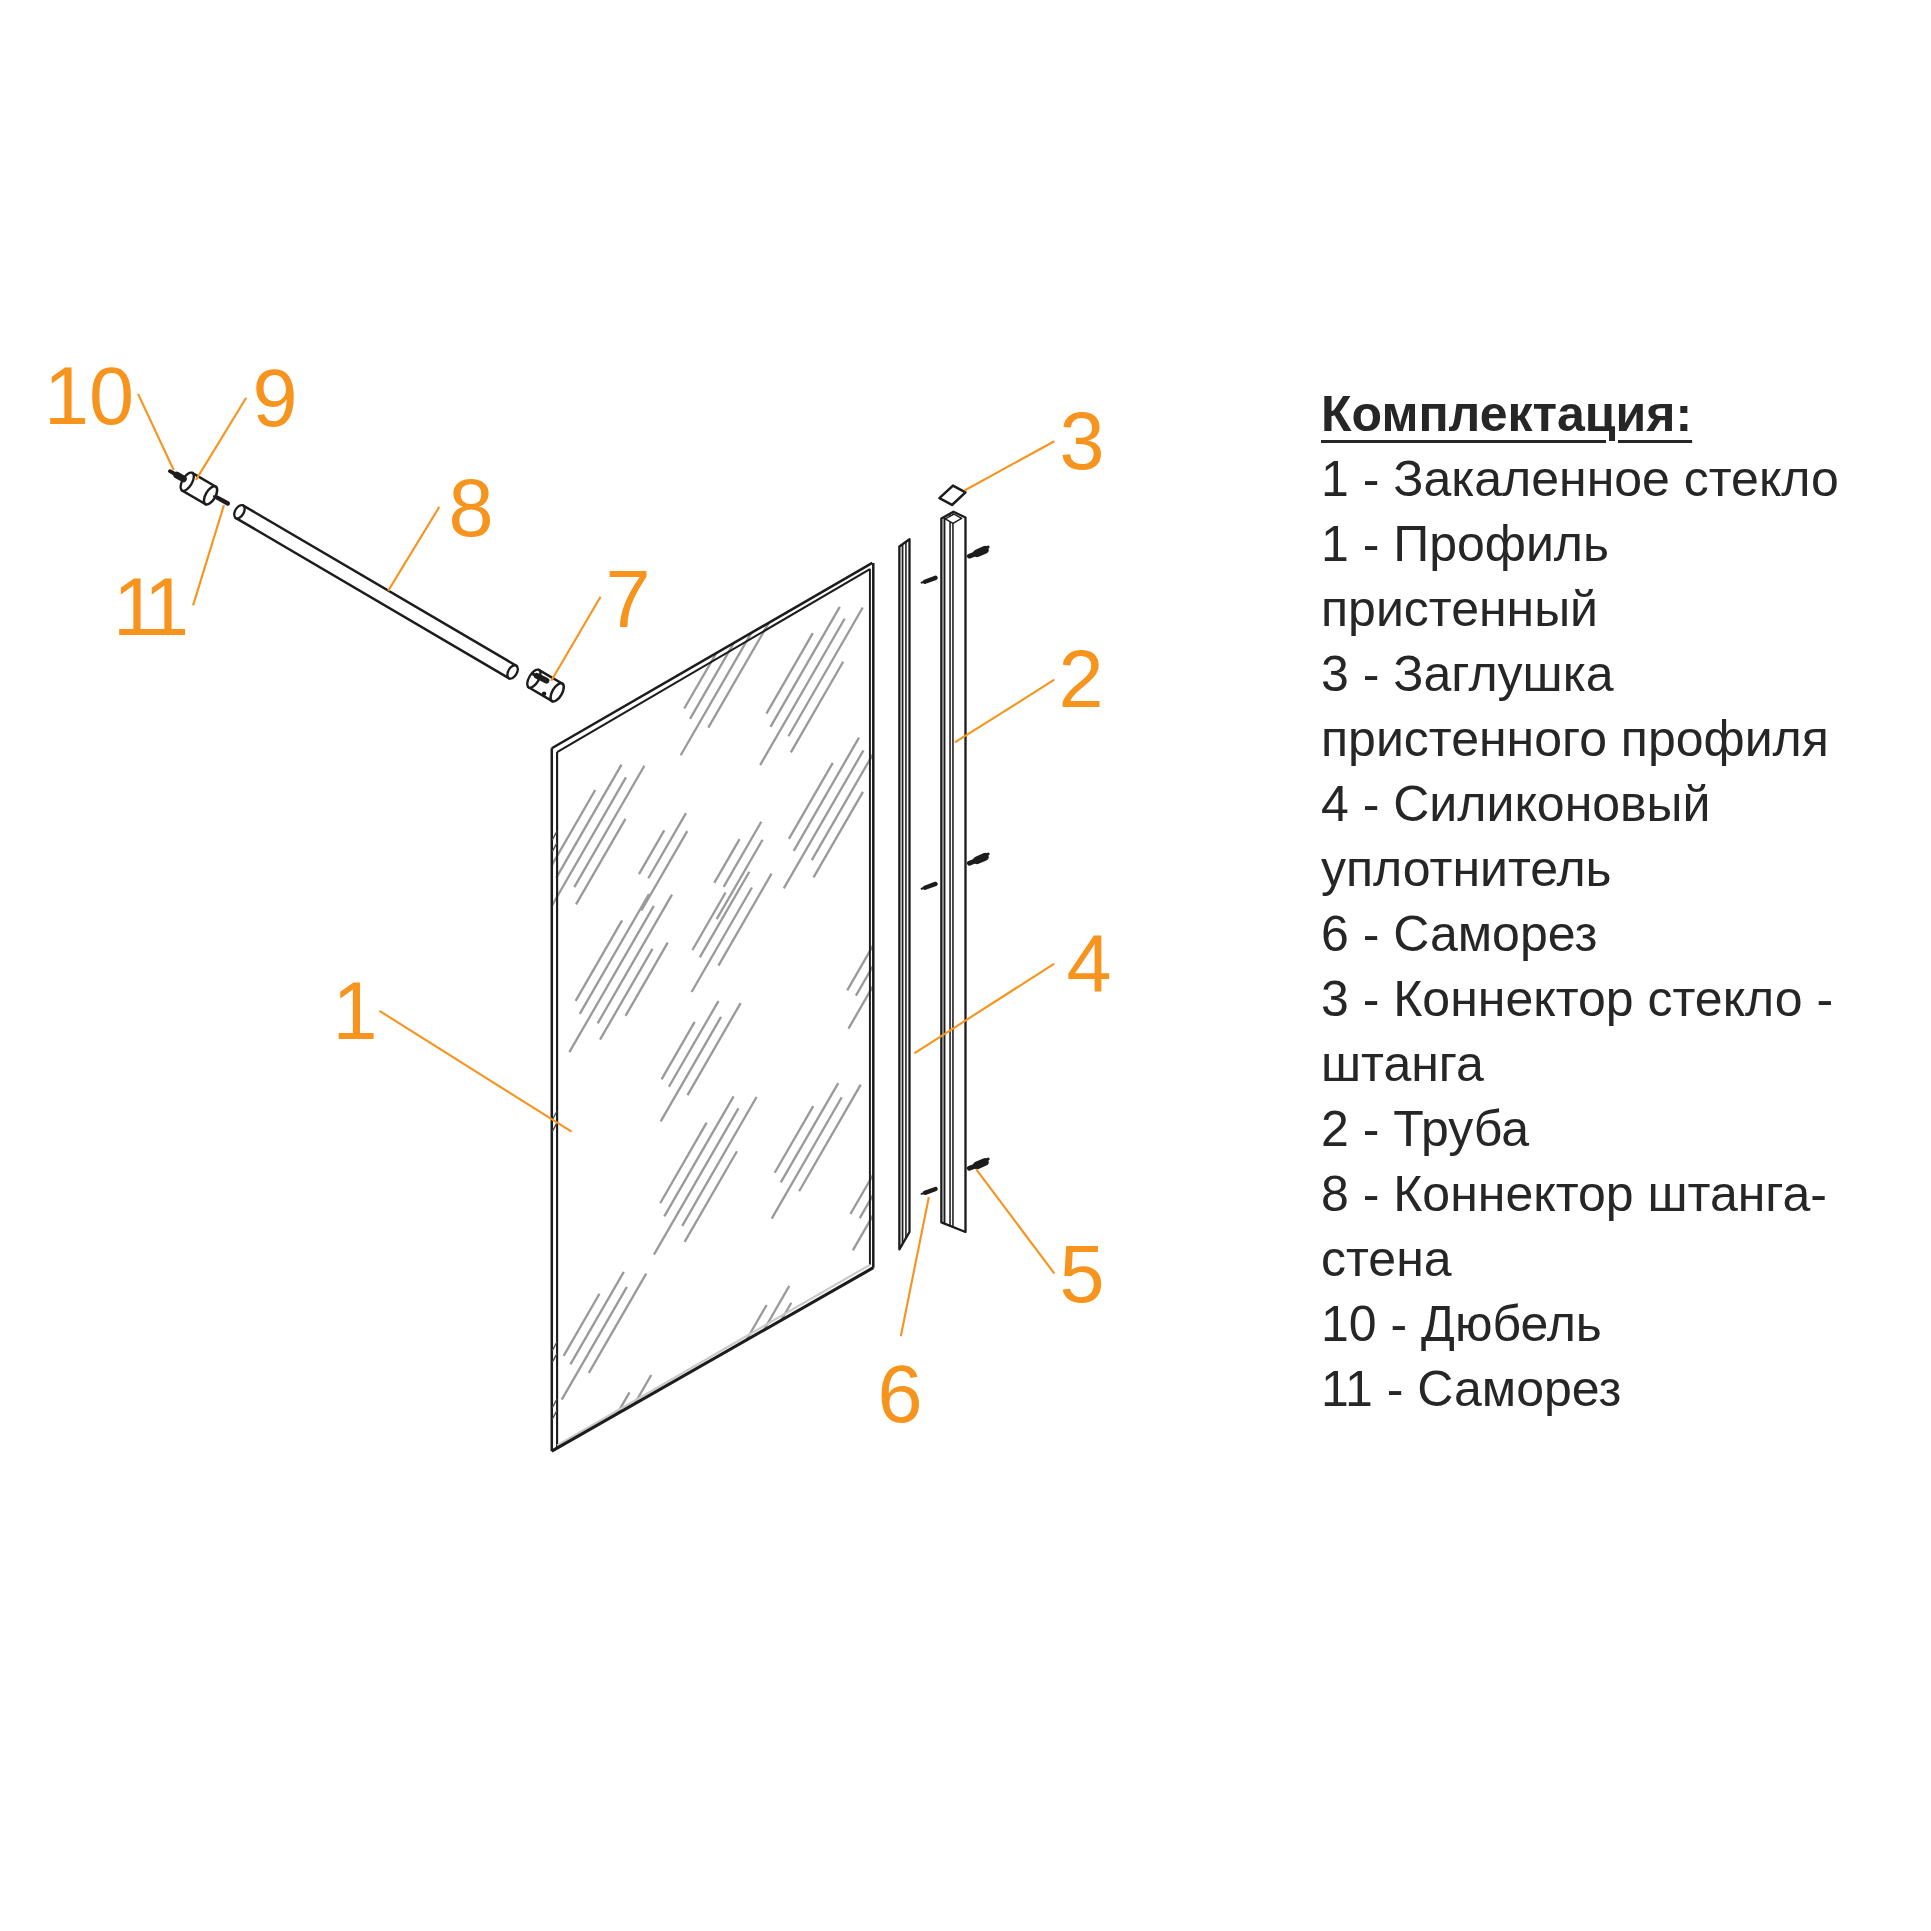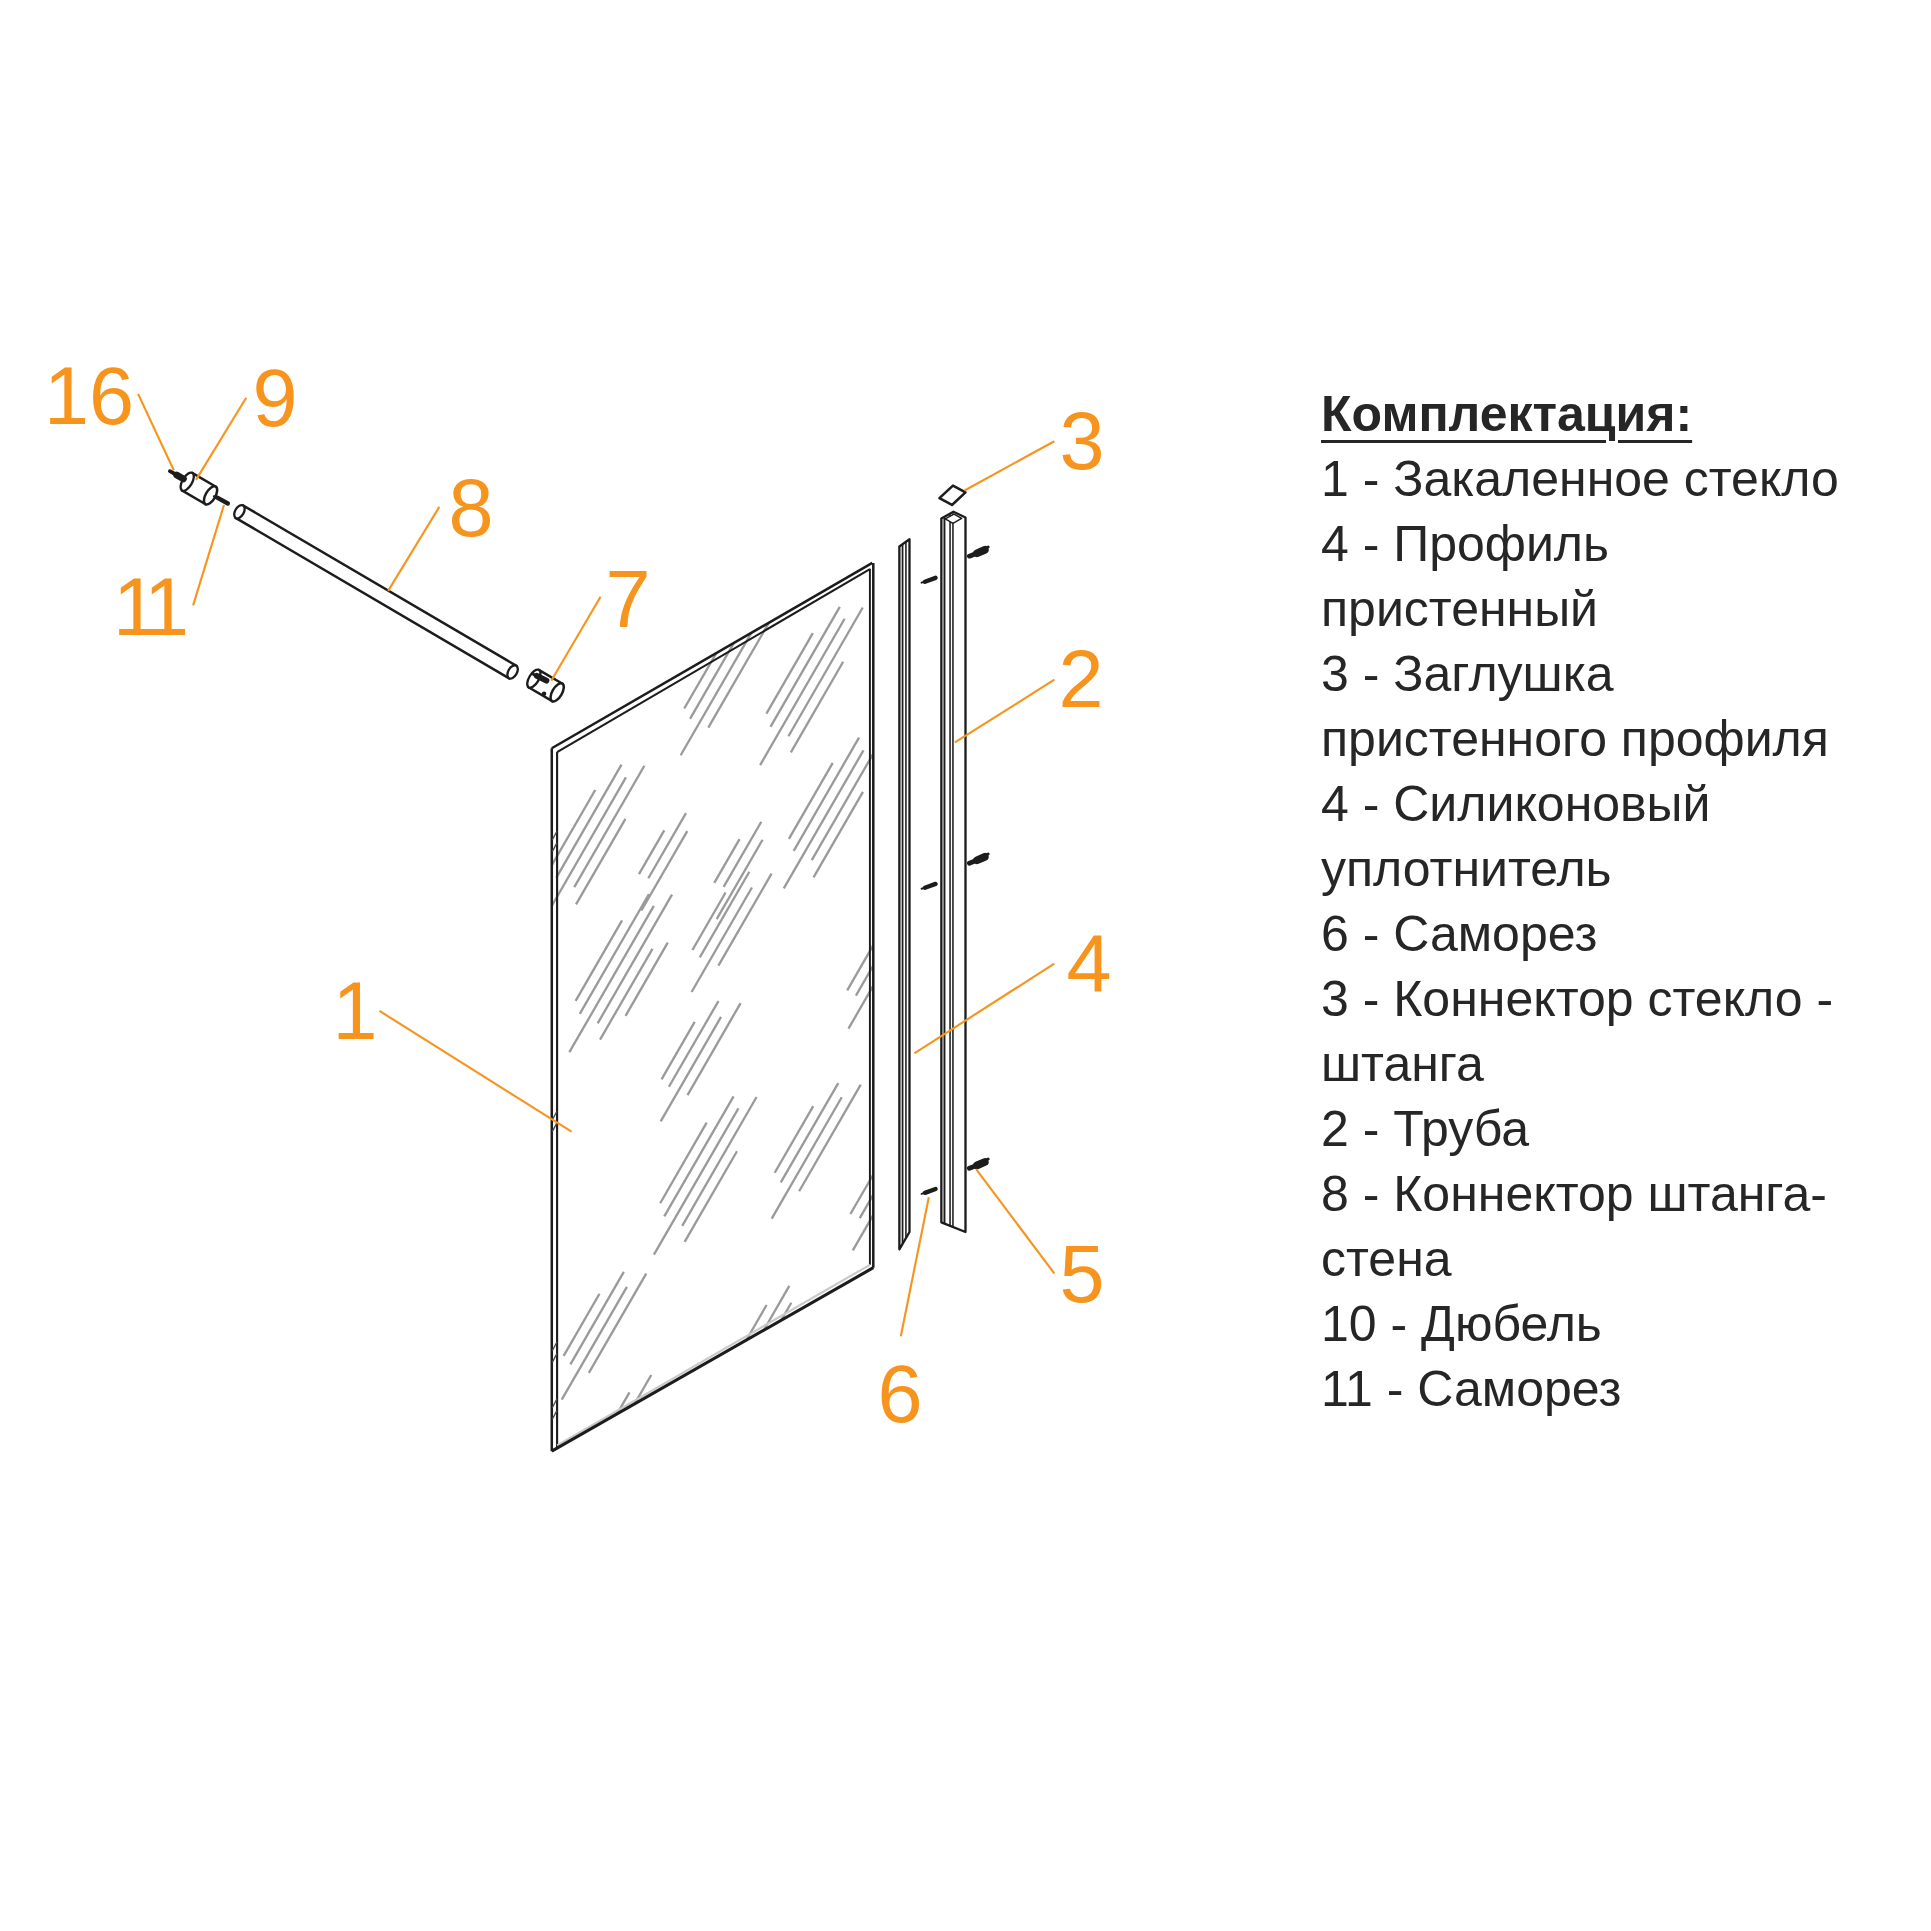--- a/index.html
+++ b/index.html
@@ -240,28 +240,28 @@
 
   <div class="plabel" style="left:355px;top:1011px">1</div>
   <div class="plabel" style="left:1081px;top:679px">2</div>
   <div class="plabel" style="left:1082px;top:441px">3</div>
   <div class="plabel" style="left:1089px;top:964px">4</div>
   <div class="plabel" style="left:1082px;top:1274px">5</div>
   <div class="plabel" style="left:900px;top:1394px">6</div>
   <div class="plabel" style="left:628px;top:599px">7</div>
   <div class="plabel" style="left:471px;top:508px">8</div>
   <div class="plabel" style="left:275px;top:398px">9</div>
-  <div class="plabel" style="left:89px;top:396px">16</div>
+  <div class="plabel" style="left:89px;top:396px">10</div>
   <div class="plabel tight" style="left:147px;top:607px">11</div>
 
   <div class="legend">
     <div class="legend-title">Комплектация:</div>
     <div class="legend-list">
       <div class="legend-item">1 - Закаленное стекло</div>
-      <div class="legend-item">4 - Профиль пристенный</div>
+      <div class="legend-item">1 - Профиль пристенный</div>
       <div class="legend-item">3 - Заглушка пристенного профиля</div>
       <div class="legend-item">4 - Силиконовый уплотнитель</div>
       <div class="legend-item">6 - Саморез</div>
       <div class="legend-item">3 - Коннектор стекло - штанга</div>
       <div class="legend-item">2 - Труба</div>
       <div class="legend-item">8 - Коннектор штанга-стена</div>
       <div class="legend-item">10 - Дюбель</div>
       <div class="legend-item">11 - Саморез</div>
     </div>
   </div>

